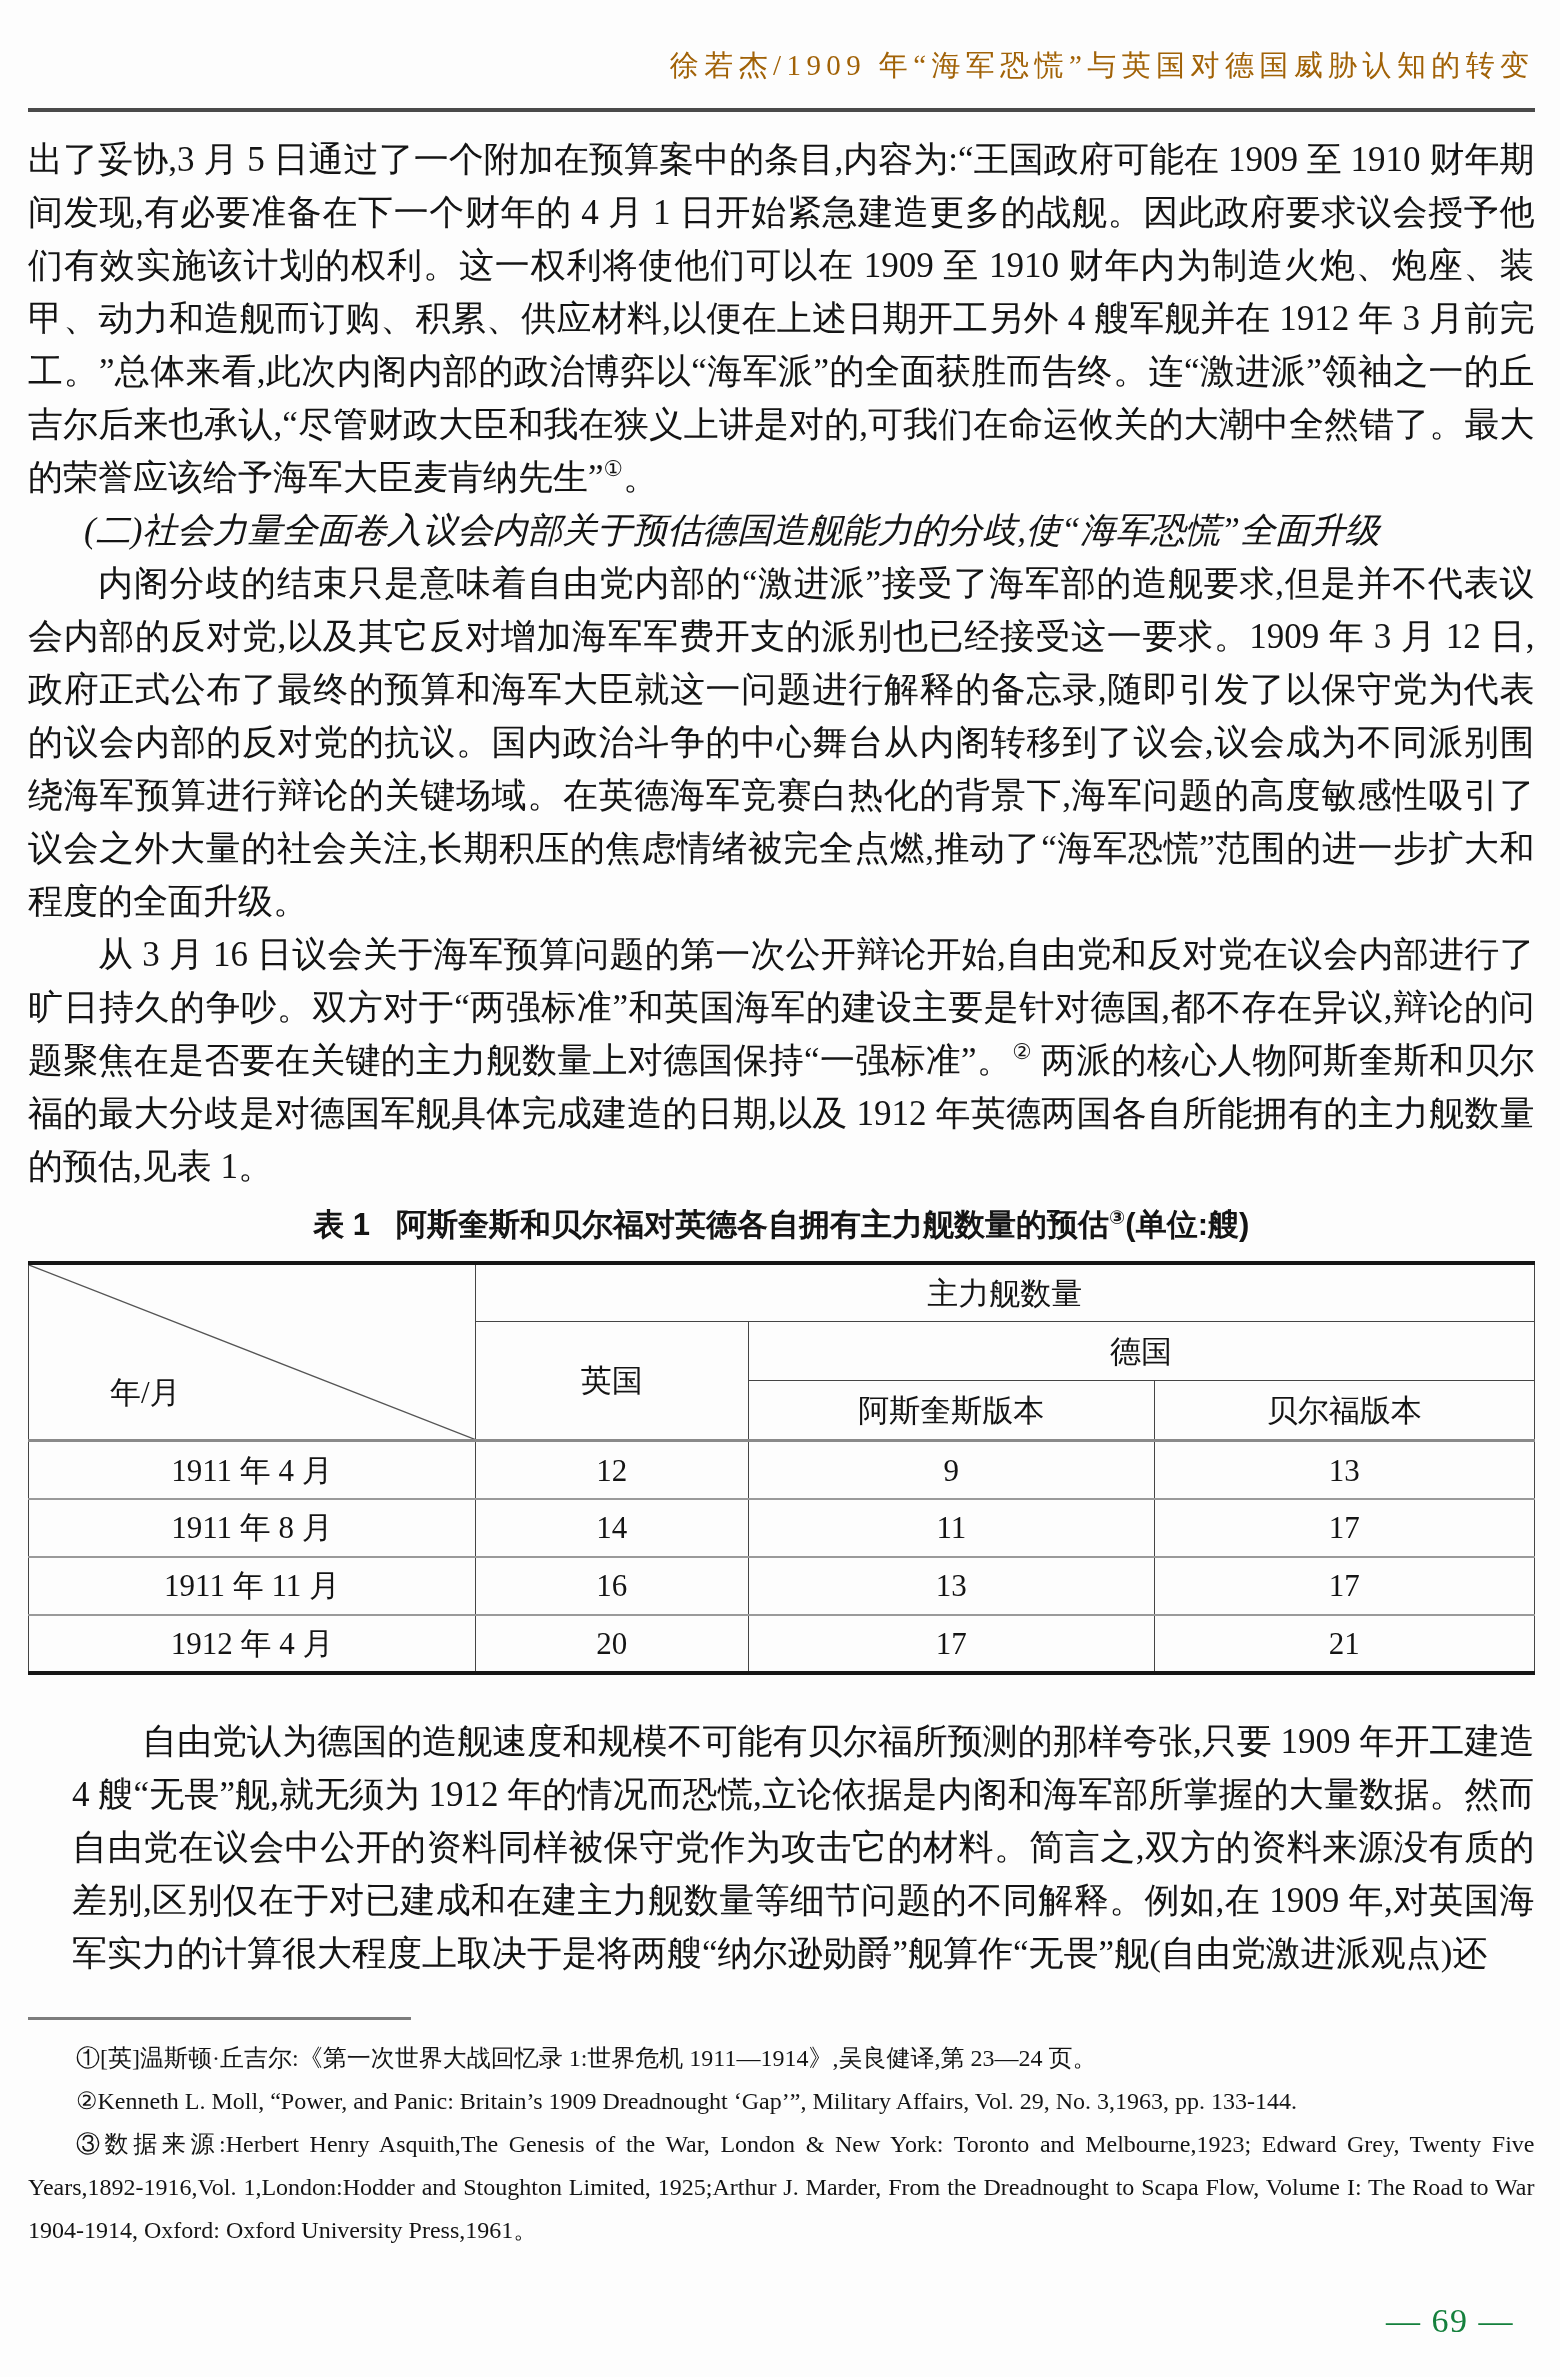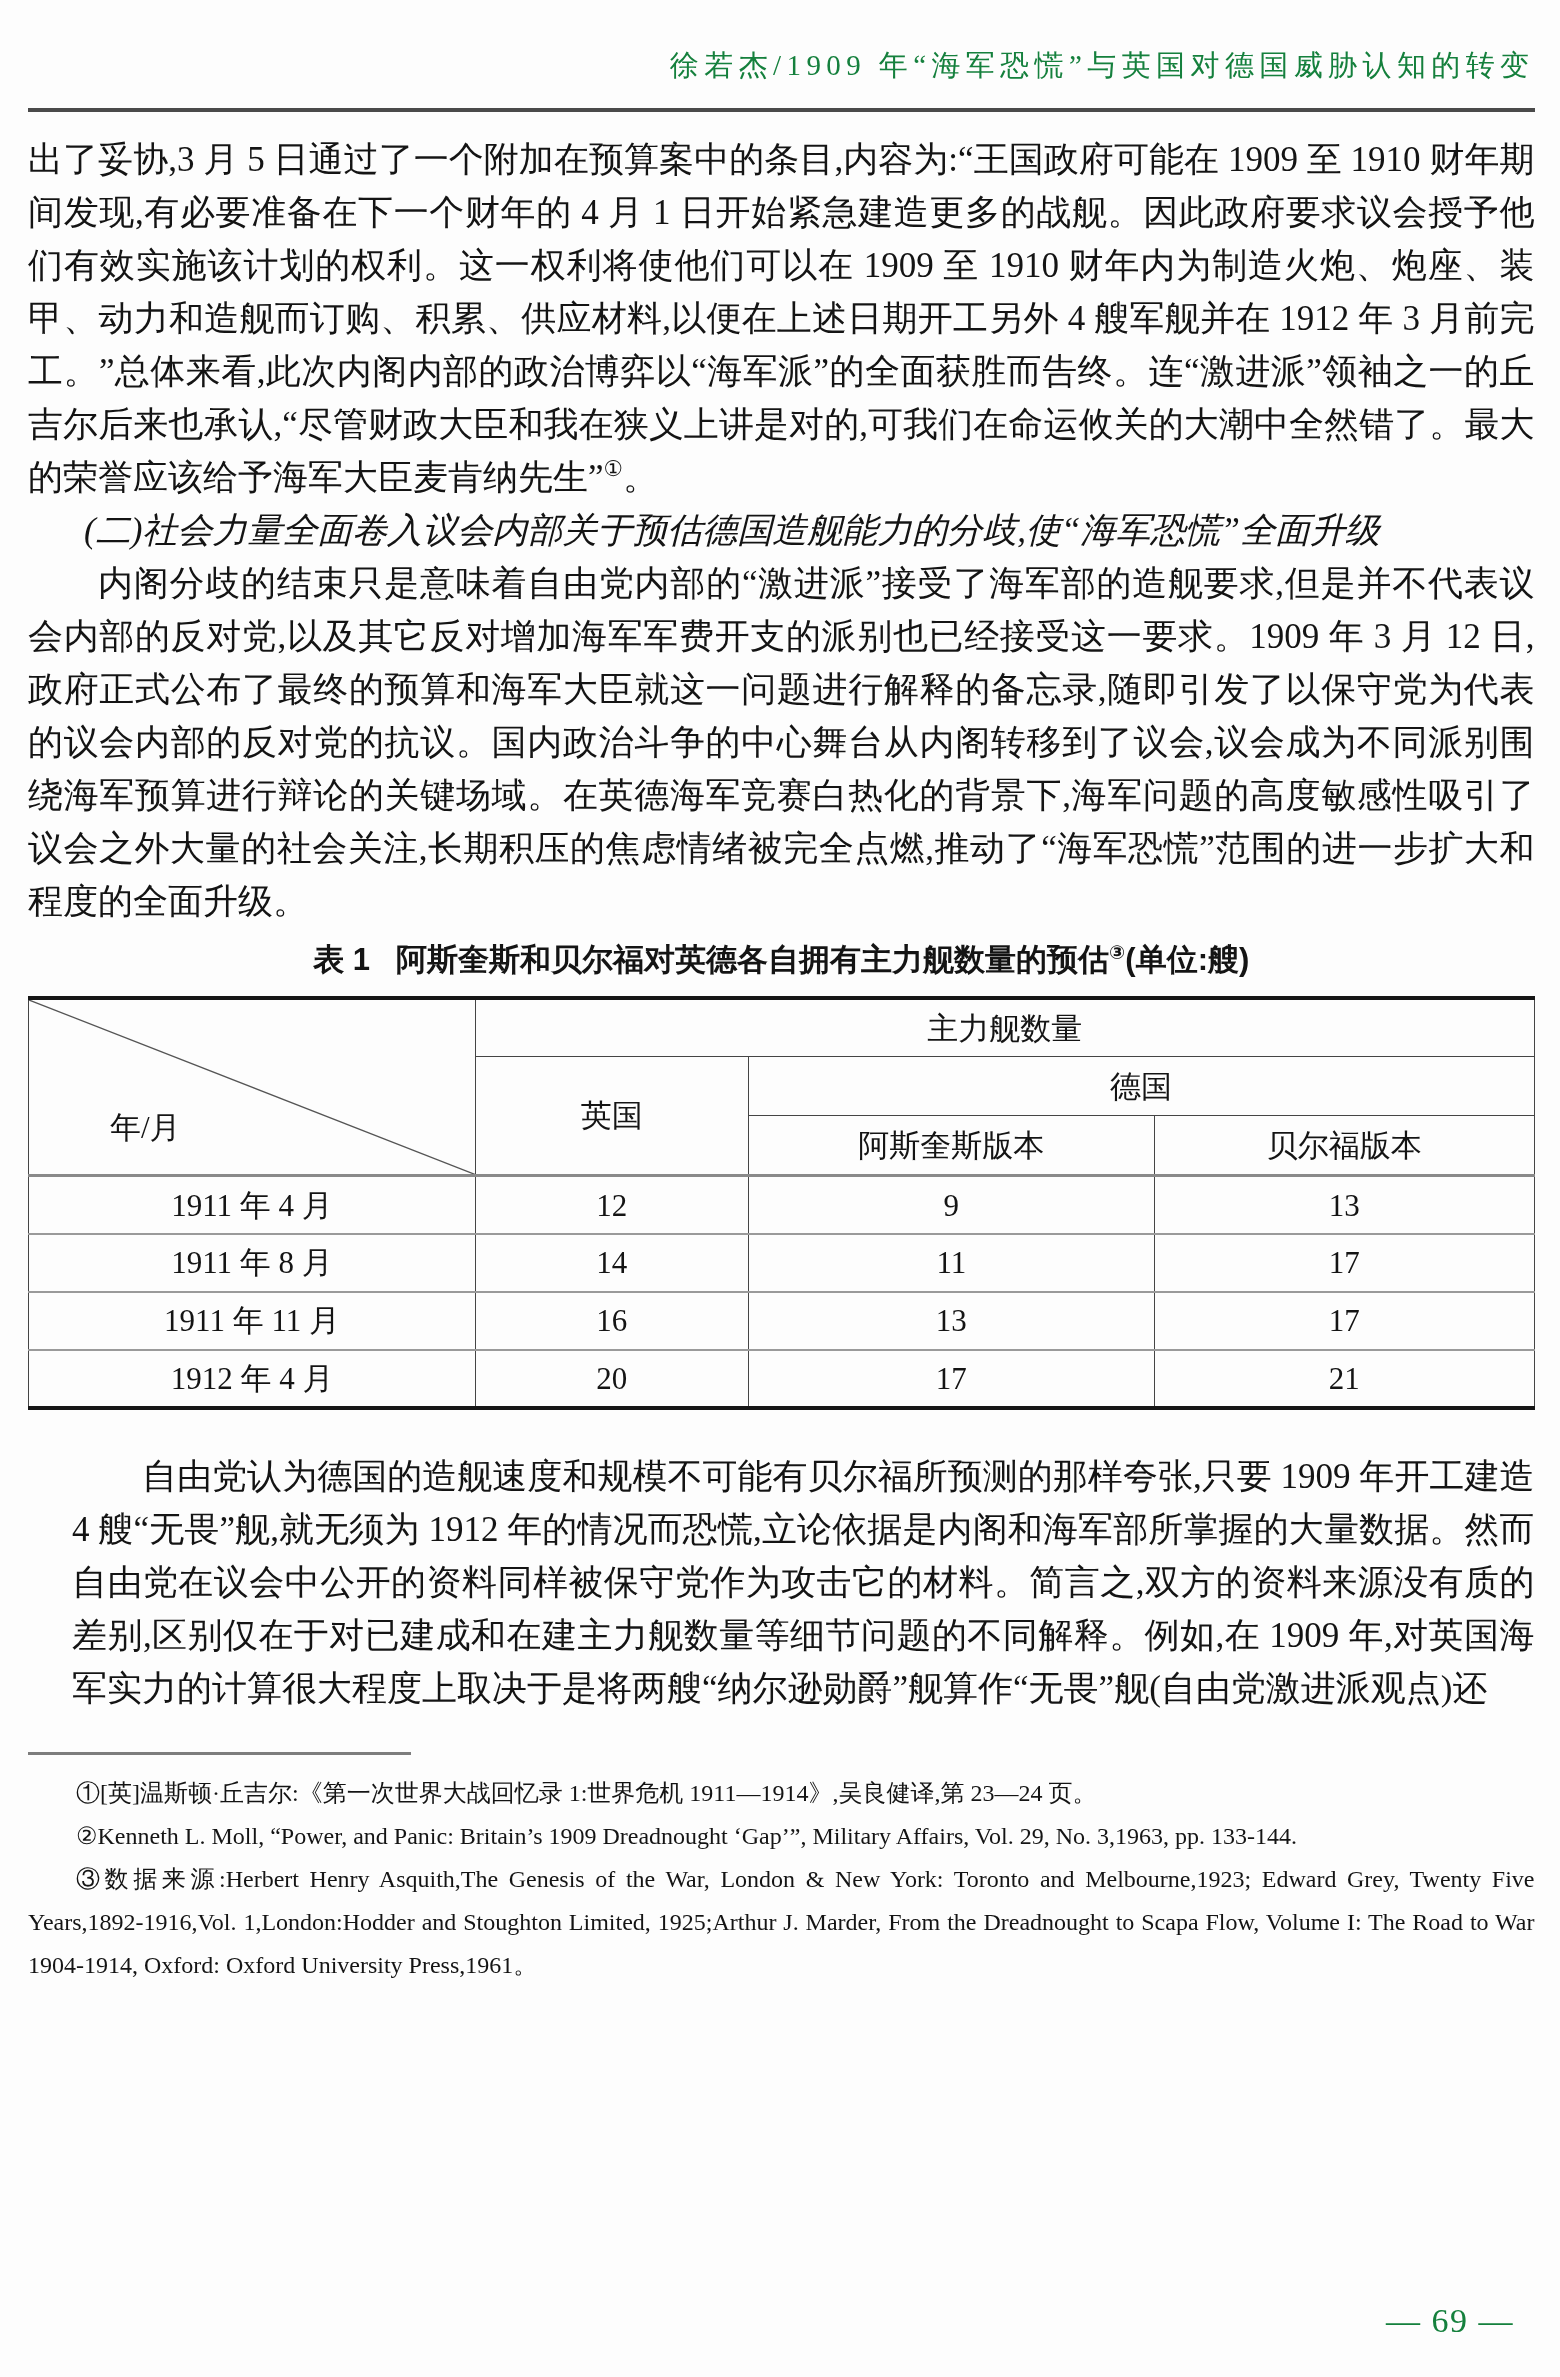--- a/index.html
+++ b/index.html
@@ -14,21 +14,21 @@
     overflow:hidden;
   }
   .page-header {
     padding:45px 25.5px 0 28px;
   }
   .journal-header-title {
     text-align:right;
     font-size:29px;
     line-height:40px;
     letter-spacing:5.4px;
-    color:#15803d;
+    color:#a16207;
     font-weight:400;
   }
   .header-rule {
     margin-top:23px;
     height:3.9px;
     background:#4a4a4a;
   }
   .article-body {
     padding:21.6px 25.5px 0 28px;
     font-size:35px;
@@ -118,20 +118,21 @@
   </div>
 
   <div class="article-body">
 
     <p class="body-p no-indent"><span>出了妥协,3 月 5 日通过了一个附加在预算案中的条目,内容为:“王国政府可能在 1909 至 1910 财年期间发现,有必要准备在下一个财年的 4 月 1 日开始紧急建造更多的战舰。因此政府要求议会授予他们有效实施该计划的权利。这一权利将使他们可以在 1909 至 1910 财年内为制造火炮、炮座、装甲、动力和造舰而订购、积累、供应材料,以便在上述日期开工另外 4 艘军舰并在 1912 年 3 月前完工。”总体来看,此次内阁内部的政治博弈以“海军派”的全面获胜而告终。连“激进派”领袖之一的丘吉尔后来也承认,“尽管财政大臣和我在狭义上讲是对的,可我们在命运攸关的大潮中全然错了。最大的荣誉应该给予海军大臣麦肯纳先生”</span><sup class="fn-ref">①</sup><span>。</span></p>
 
     <p class="section-heading">(二)社会力量全面卷入议会内部关于预估德国造舰能力的分歧,使“海军恐慌”全面升级</p>
 
     <p class="body-p">内阁分歧的结束只是意味着自由党内部的“激进派”接受了海军部的造舰要求,但是并不代表议会内部的反对党,以及其它反对增加海军军费开支的派别也已经接受这一要求。1909 年 3 月 12 日,政府正式公布了最终的预算和海军大臣就这一问题进行解释的备忘录,随即引发了以保守党为代表的议会内部的反对党的抗议。国内政治斗争的中心舞台从内阁转移到了议会,议会成为不同派别围绕海军预算进行辩论的关键场域。在英德海军竞赛白热化的背景下,海军问题的高度敏感性吸引了议会之外大量的社会关注,长期积压的焦虑情绪被完全点燃,推动了“海军恐慌”范围的进一步扩大和程度的全面升级。</p>
 
+    <p class="body-p"><span>从 3 月 16 日议会关于海军预算问题的第一次公开辩论开始,自由党和反对党在议会内部进行了旷日持久的争吵。双方对于“两强标准”和英国海军的建设主要是针对德国,都不存在异议,辩论的问题聚焦在是否要在关键的主力舰数量上对德国保持“一强标准”。</span><sup class="fn-ref">②</sup><span> 两派的核心人物阿斯奎斯和贝尔福的最大分歧是对德国军舰具体完成建造的日期,以及 1912 年英德两国各自所能拥有的主力舰数量的预估,见表 1。</span></p>
 
     <div class="table-caption">
       <span class="caption-label">表 1</span><span>阿斯奎斯和贝尔福对英德各自拥有主力舰数量的预估</span><sup class="fn-ref">③</sup><span>(单位:艘)</span>
     </div>
 
     <table class="ships-table">
       <colgroup>
         <col style="width:29.7%">
         <col style="width:18.1%">
         <col style="width:27.0%">

